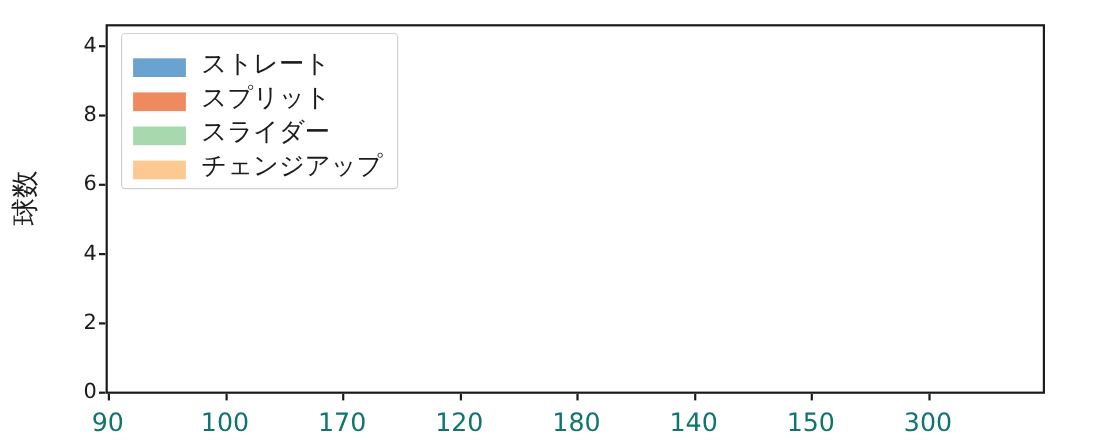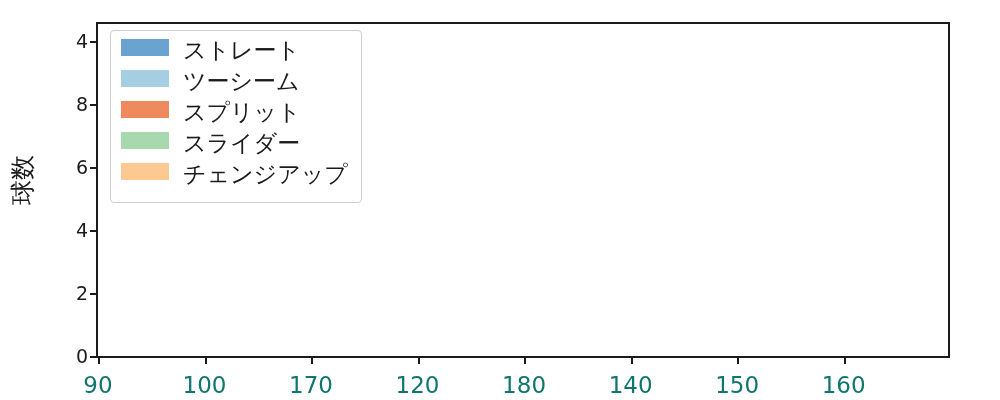--- a/index.html
+++ b/index.html
@@ -39,21 +39,21 @@
     font-size:25px;color:#1b1b1b;white-space:nowrap;
   }
 
   
   .legend{
     position:absolute;left:110px;top:30px;width:252px;
     background:rgba(255,255,255,0.85);
     border:1px solid #cfcfcf;border-radius:4px;
     padding:8px 10px 8px 10px;box-sizing:border-box;
   }
-  .legend-row{display:flex;align-items:flex-start;height:31px;}
+  .legend-row{display:flex;align-items:flex-end;height:31px;}
   .legend-swatch{width:48px;height:17px;margin-right:14px;flex:none;}
   .legend-text{font-size:23px;color:#1b1b1b;line-height:1;white-space:nowrap;}
 </style>
 </head>
 <body>
 
 <div id="stage">
 
   <div class="ylabel">球数</div>
 
@@ -66,21 +66,21 @@
       <div class="xticklabel" style="left: 311.033px;">170</div>
       <div class="xtick" style="left: 417.549px;"></div>
       <div class="xticklabel" style="left: 417.549px;">120</div>
       <div class="xtick" style="left: 524.065px;"></div>
       <div class="xticklabel" style="left: 524.065px;">180</div>
       <div class="xtick" style="left: 630.581px;"></div>
       <div class="xticklabel" style="left: 630.581px;">140</div>
       <div class="xtick" style="left: 737.098px;"></div>
       <div class="xticklabel" style="left: 737.098px;">150</div>
       <div class="xtick" style="left: 843.614px;"></div>
-      <div class="xticklabel" style="left: 843.614px;">160</div>
+      <div class="xticklabel" style="left: 843.614px;">300</div>
       <div class="ytick" style="top: 356px;"></div>
       <div class="ylab-wrap" style="top: 356px; padding-right: 14px;">0</div>
       <div class="ytick" style="top: 293.062px;"></div>
       <div class="ylab-wrap" style="top: 293.062px; padding-right: 14px;">2</div>
       <div class="ytick" style="top: 230.123px;"></div>
       <div class="ylab-wrap" style="top: 230.123px; padding-right: 14px;">4</div>
       <div class="ytick" style="top: 167.185px;"></div>
       <div class="ylab-wrap" style="top: 167.185px; padding-right: 14px;">6</div>
       <div class="ytick" style="top: 104.246px;"></div>
       <div class="ylab-wrap" style="top: 104.246px; padding-right: 14px;">8</div>
@@ -118,24 +118,20 @@
     </div>
 
   <div class="plot-frame"></div>
 
   <div class="legend" id="legend">
       <div class="legend-row">
         <span class="legend-swatch" style="background: rgb(107, 163, 208);"></span>
         <span class="legend-text">ストレート</span>
       </div>
       <div class="legend-row">
-        <span class="legend-swatch" style="background: rgb(166, 206, 227);"></span>
-        <span class="legend-text">ツーシーム</span>
-      </div>
-      <div class="legend-row">
         <span class="legend-swatch" style="background: rgb(239, 138, 95);"></span>
         <span class="legend-text">スプリット</span>
       </div>
       <div class="legend-row">
         <span class="legend-swatch" style="background: rgb(168, 216, 173);"></span>
         <span class="legend-text">スライダー</span>
       </div>
       <div class="legend-row">
         <span class="legend-swatch" style="background: rgb(253, 201, 146);"></span>
         <span class="legend-text">チェンジアップ</span>

